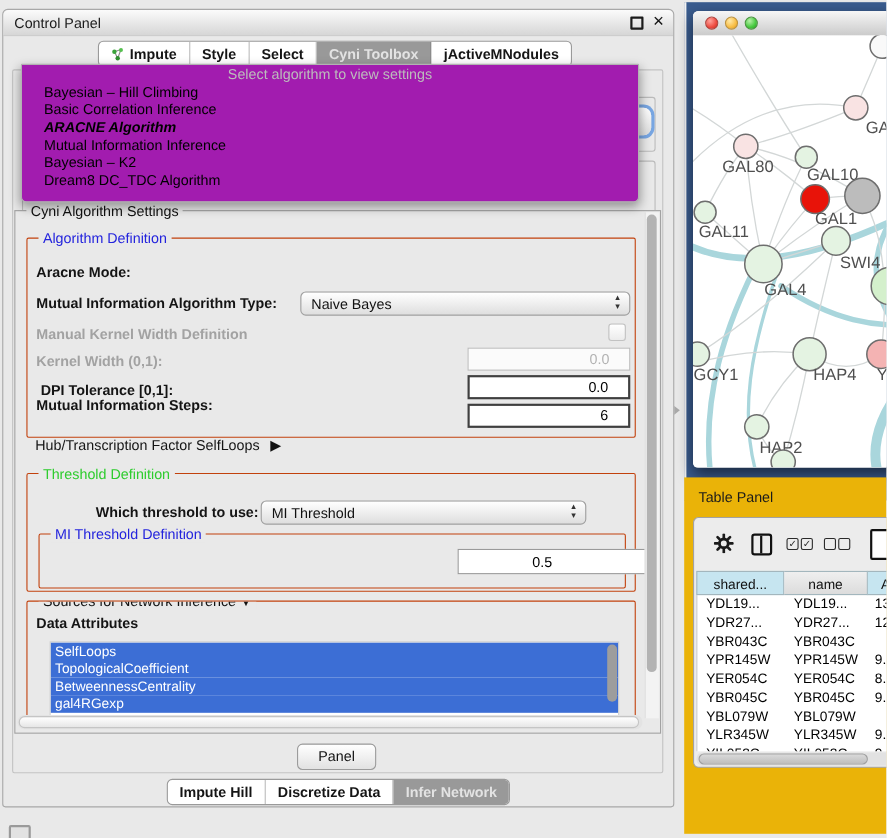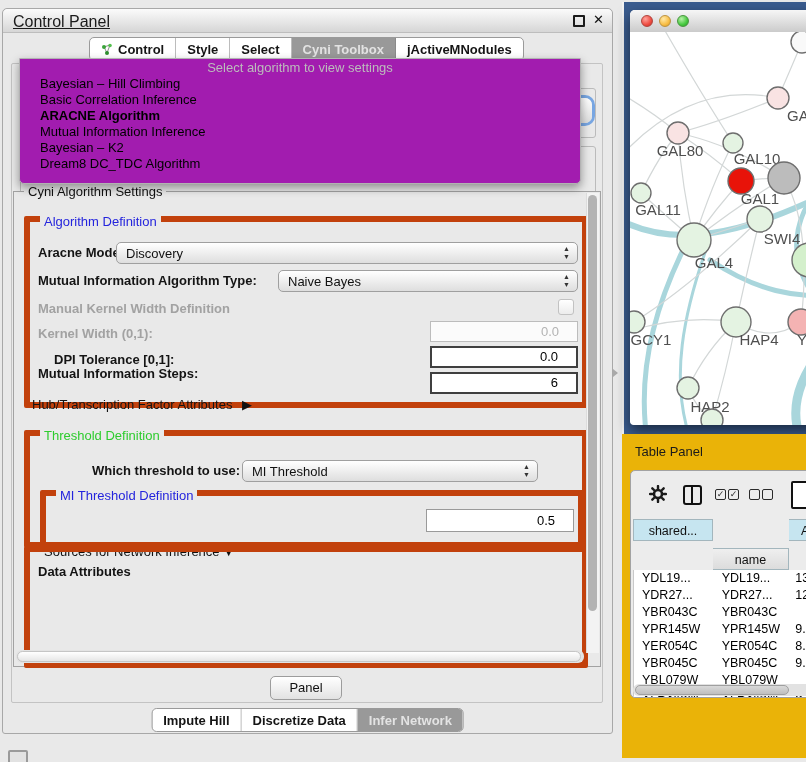--- a/index.html
+++ b/index.html
@@ -4,21 +4,21 @@
 <style>
   html,body{margin:0;padding:0;}
   .app{position:relative;width:806px;height:762px;background:#e9e9e9;overflow:hidden;
        font-family:"Liberation Sans","DejaVu Sans",sans-serif;-webkit-font-smoothing:antialiased;}
 
   
   .control-panel{position:absolute;left:2px;top:8px;width:609px;height:724px;background:#e9e9e9;
      border:1px solid #a8a8a8;border-radius:5px 5px 3px 3px;}
   .cp-titlebar{position:absolute;left:0;top:0;right:0;height:23px;
      background:linear-gradient(#fbfbfb,#d6d6d6);border-bottom:1px solid #bdbdbd;border-radius:5px 5px 0 0;}
-  .cp-title{position:absolute;left:10px;top:4px;font-size:16px;color:#1b1b1b;text-decoration:underline;}
+  .cp-title{position:absolute;left:10px;top:4px;font-size:13px;color:#1b1b1b;}
   .float-icon{position:absolute;right:27px;top:6px;width:8px;height:8px;border:2px solid #1b1b1b;border-radius:1px;}
   .close-icon{position:absolute;right:8px;top:3px;font-size:13px;font-weight:bold;color:#111;}
 
   .seg-tabs{position:absolute;display:flex;background:#fff;border:1px solid #9a9a9a;border-radius:5px;overflow:hidden;height:22px;}
   .seg-tab{display:flex;align-items:center;gap:5px;padding:0 11px;font-size:13px;font-weight:bold;color:#151515;border-right:1px solid #bcbcbc;white-space:nowrap;}
   .seg-tab:last-child{border-right:none;}
   .seg-tab.selected{background:#999;color:#e3e3e3;border-right-color:#8a8a8a;}
   #cp-tabs{left:86px;top:28px;}
   #bottom-tabs{top:699px;left:50%;transform:translateX(-50%);}
 
@@ -27,26 +27,26 @@
   .under-a{left:8px;top:24px;width:574px;height:48px;}
   .under-b{left:8px;top:82px;width:574px;height:48px;}
   .under-combo-focus{position:absolute;left:552px;top:34px;width:28px;height:25px;border-radius:7px;
      background:linear-gradient(#fff,#dcdcdc);box-shadow:0 0 0 3px #78a6e2;}
 
   
   .popup{position:absolute;left:16px;top:49px;width:560px;height:124px;background:#a21caf;
      border:1px solid #b2b2b2;border-radius:1px 1px 5px 5px;box-shadow:0 4px 10px rgba(0,0,0,.38);z-index:60;overflow:hidden;}
   .popup-placeholder{text-align:center;color:#bcbcbc;font-size:13px;height:17px;line-height:17px;}
   .popup-item{font-size:13px;color:#000;height:16px;line-height:16px;padding-left:20px;white-space:nowrap;}
-  .popup-item.bold{font-weight:bold;}
+  .popup-item.bold{font-weight:bold;font-style:italic;}
 
   
   .settings-group{position:absolute;left:10px;top:182px;width:586px;height:474px;border:1px solid #a2a2a2;background:#e9e9e9;}
   .group-title{position:absolute;left:10px;top:-8px;background:#e9e9e9;padding:0 4px;font-size:13px;color:#111;white-space:nowrap;}
-  .sub-group{position:absolute;border:6px solid #c2410c;border-radius:2px;}
+  .sub-group{position:absolute;border:1px solid #c2410c;border-radius:2px;}
   .sub-title-blue{color:#2424dd;}
   .sub-title-green{color:#2ecc2e;}
   .lbl{position:absolute;font-size:13px;font-weight:bold;color:#141414;white-space:nowrap;}
   .lbl.dis{color:#a2a2a2;}
   .combo{position:absolute;height:22px;background:linear-gradient(#ffffff,#dedede);border:1px solid #9f9f9f;border-radius:5px;
      font-size:13px;color:#111;line-height:22px;padding-left:9px;box-sizing:border-box;}
   .combo .spin{position:absolute;right:7px;top:2px;display:flex;flex-direction:column;align-items:center;line-height:8px;font-size:7px;color:#333;}
   .field{position:absolute;background:#fff;font-size:13px;text-align:right;padding-right:18px;box-sizing:border-box;}
   .field.dis{border:1px solid #bcbcbc;color:#b3b3b3;background:#fbfbfb;}
   .field.focus{border:2px solid #3f3f3f;color:#000;}
@@ -89,21 +89,21 @@
   .col-icon{position:absolute;left:52px;top:14px;width:15px;height:16px;border:2px solid #111;border-radius:3px;}
   .col-icon::after{content:"";position:absolute;left:6px;top:0;width:2px;height:16px;background:#111;}
   .cb{position:absolute;width:9px;height:9px;border:1.5px solid #2a2a2a;border-radius:2px;font-size:9px;line-height:9px;color:#2a2a2a;text-align:center;font-weight:bold;}
   .doc-icon{position:absolute;left:160px;top:10px;width:18px;height:24px;border:2px solid #111;border-radius:2px;background:#fff;}
   .tp-table{position:absolute;left:2px;top:48px;width:220px;}
   .tp-hrow{display:flex;}
   .tp-hcell{height:22px;line-height:22px;font-size:12.5px;color:#111;text-align:center;box-sizing:border-box;
      border:1px solid #a3b6bd;border-left:none;overflow:hidden;white-space:nowrap;}
   .tp-hcell:first-child{border-left:1px solid #a3b6bd;}
   .tp-hcell.hl{background:#c6e5f0;}
-  .tp-hcell.gr{background:linear-gradient(#efefef,#dcdcdc);margin-top:29px;}
+  .tp-hcell.gr{background:linear-gradient(#efefef,#dcdcdc);}
   .tp-body{background:#fff;overflow:hidden;height:142px;border-left:1px solid #c9c9c9;}
   .tp-row{display:flex;height:17px;}
   .tp-cell{font-size:12.5px;color:#000;line-height:17px;padding-left:8px;box-sizing:border-box;overflow:hidden;white-space:nowrap;}
   .tp-hscroll{position:absolute;left:2px;top:213px;width:200px;height:12px;background:#e2e2e2;border-radius:6px;}
   .tp-hscroll .thumb{position:absolute;left:2px;top:1px;width:154px;height:10px;background:linear-gradient(#d9d9d9,#bfbfbf);border:1px solid #9f9f9f;border-radius:5px;box-sizing:border-box;}
 
   svg text{font-family:"Liberation Sans","DejaVu Sans",sans-serif;}
 </style>
 </head>
 <body>
@@ -120,21 +120,21 @@
     <div class="seg-tabs" id="cp-tabs">
         <div class="seg-tab">
           <svg width="12" height="13" viewBox="0 0 12 13">
             <line x1="3" y1="4" x2="9" y2="2" stroke="#8a8a8a"></line>
             <line x1="3" y1="4" x2="6" y2="10" stroke="#8a8a8a"></line>
             <line x1="9" y1="2" x2="6" y2="10" stroke="#8a8a8a"></line>
             <circle cx="3" cy="4" r="2" fill="#3aa33a"></circle>
             <circle cx="9" cy="2.5" r="1.8" fill="#55c04f"></circle>
             <circle cx="6" cy="10" r="2" fill="#2f8f2f"></circle>
           </svg>
-          <span>Control</span>
+          <span>Impute</span>
         </div>
         <div class="seg-tab">
           <span>Style</span>
         </div>
         <div class="seg-tab">
           <span>Select</span>
         </div>
         <div class="seg-tab selected">
           <span>Cyni Toolbox</span>
         </div>
@@ -161,79 +161,81 @@
         </div>
     </div>
 
     <div class="settings-group">
       <span class="group-title">Cyni Algorithm Settings</span>
 
       <div class="sub-group" style="left:10px;top:24px;width:552px;height:180px;">
         <span class="group-title sub-title-blue">Algorithm Definition</span>
 
         <span class="lbl" style="left:8px;top:23px;">Aracne Mode:</span>
-        <div class="combo" style="left:86px;top:20px;width:462px;">
-          <span>Discovery</span>
-          <span class="spin">
-              <span>▲</span>
-              <span>▼</span>
-            </span>
-        </div>
 
         <span class="lbl" style="left:8px;top:51px;">Mutual Information Algorithm Type:</span>
         <div class="combo" style="left:248px;top:48px;width:300px;">
           <span>Naive Bayes</span>
           <span class="spin">
               <span>▲</span>
               <span>▼</span>
             </span>
         </div>
 
         <span class="lbl dis" style="left:8px;top:79px;">Manual Kernel Width Definition</span>
         <span class="checkbox" style="left:528px;top:77px;"></span>
 
         <span class="lbl dis" style="left:8px;top:104px;">Kernel Width (0,1):</span>
         <div class="field dis" style="left:400px;top:99px;width:148px;height:21px;line-height:19px;">0.0</div>
 
-        <span class="lbl" style="left:24px;top:130px;">DPI Tolerance [0,1]:</span>
+        <span class="lbl" style="left:12px;top:130px;">DPI Tolerance [0,1]:</span>
         <div class="field focus" style="left:400px;top:124px;width:148px;height:22px;line-height:18px;">0.0</div>
 
         <span class="lbl" style="left:8px;top:144px;">Mutual Information Steps:</span>
         <div class="field focus" style="left:400px;top:150px;width:148px;height:22px;line-height:18px;">6</div>
       </div>
 
       <span class="lbl" style="left:18px;top:205px;font-weight:normal;">
-        <span>Hub/Transcription Factor Attributes</span>
+        <span>Hub/Transcription Factor SelfLoops</span>
         <span class="tri" style="font-size:13px;margin-left:6px;">▶</span>
       </span>
 
       <div class="sub-group" style="left:10px;top:238px;width:552px;height:106px;">
         <span class="group-title sub-title-green">Threshold Definition</span>
 
         <span class="lbl" style="left:62px;top:27px;">Which threshold to use:</span>
         <div class="combo" style="left:212px;top:24px;width:296px;">
           <span>MI Threshold</span>
           <span class="spin">
               <span>▲</span>
               <span>▼</span>
             </span>
         </div>
 
         <div class="sub-group" style="left:10px;top:54px;width:532px;height:48px;">
           <span class="group-title sub-title-blue">MI Threshold Definition</span>
-          <div class="field plain" style="left:380px;top:13px;width:148px;height:23px;line-height:21px;">0.5</div>
+          <div class="field plain" style="left:380px;top:13px;width:172px;height:23px;line-height:21px;text-align:center;">0.5</div>
         </div>
       </div>
 
       <div class="sub-group" style="left:10px;top:354px;width:552px;height:110px;overflow:hidden;">
         <span class="group-title">
           <span>Sources for Network Inference</span>
           <span class="tri" style="font-size:11px;">▼</span>
         </span>
         <span class="lbl" style="left:8px;top:12px;">Data Attributes</span>
+        <div class="attr-list" style="left:20px;top:36px;width:516px;height:66px;">
+          <div id="attr-items">
+              <div class="attr-item">SelfLoops</div>
+              <div class="attr-item">TopologicalCoefficient</div>
+              <div class="attr-item">BetweennessCentrality</div>
+              <div class="attr-item">gal4RGexp</div>
+            </div>
+          <div class="list-scroll"></div>
+        </div>
       </div>
 
       <div class="vscroll">
           <div class="thumb"></div>
         </div>
       <div class="hscroll">
           <div class="thumb"></div>
         </div>
     </div>
 

